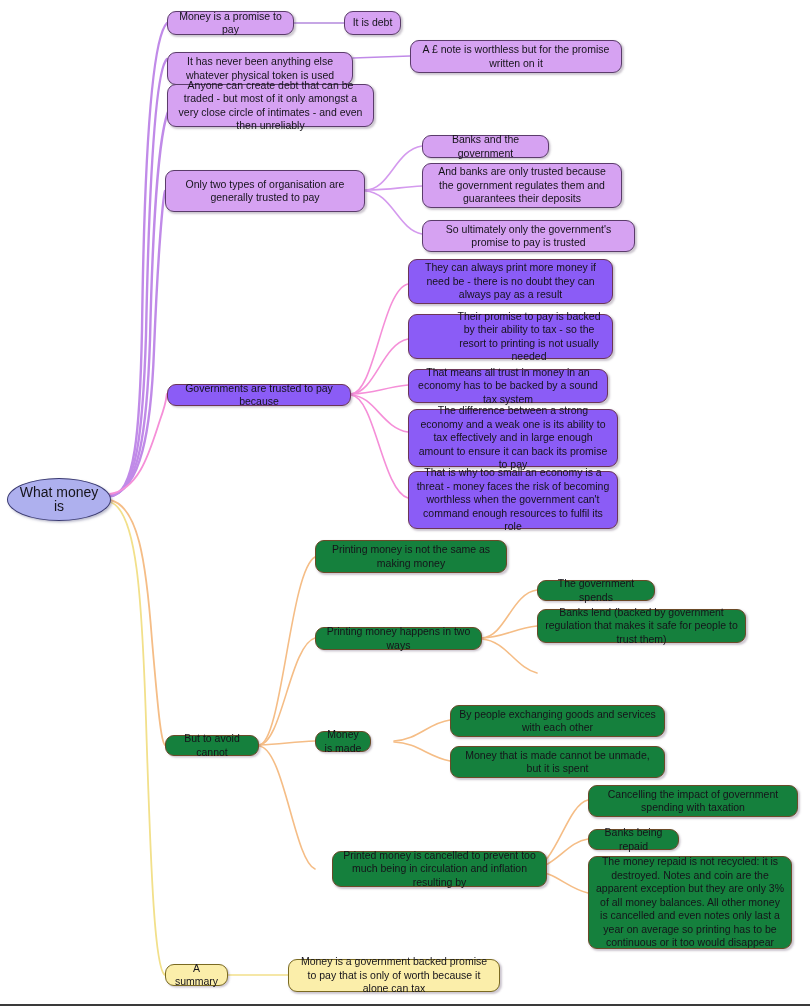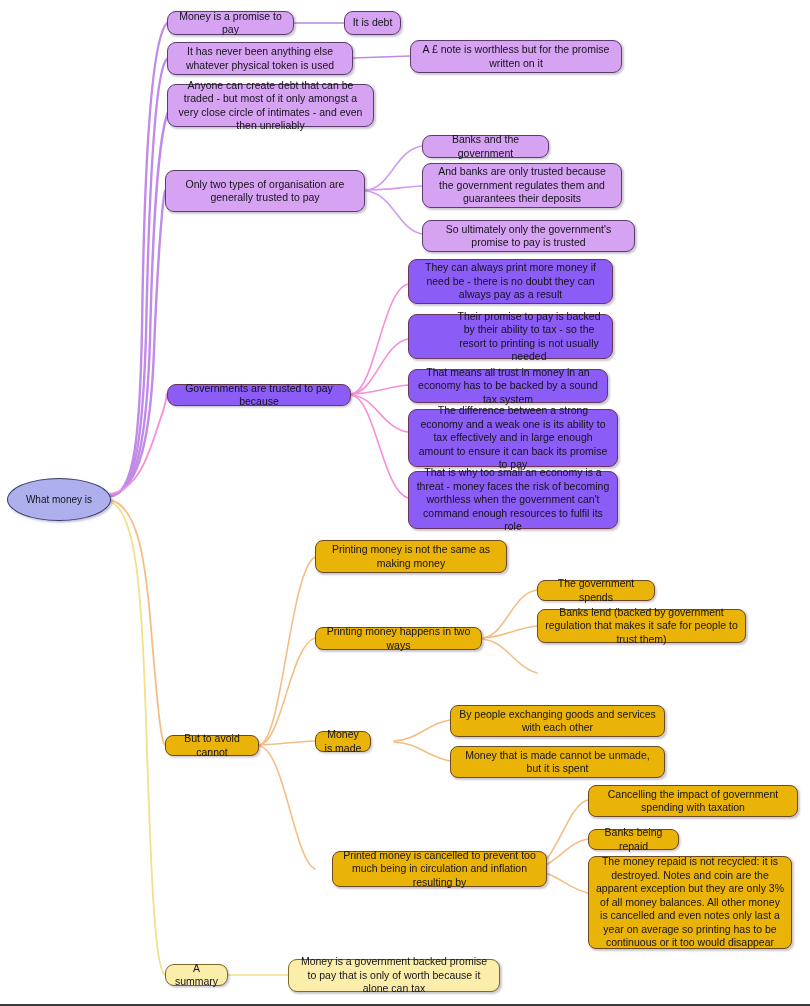--- a/index.html
+++ b/index.html
@@ -40,27 +40,27 @@
     border: 1px solid #4c3a57;
     font-size: 10.5px;
     line-height: 13.5px;
     color: #15131a;
     padding: 3px 7px;
     box-shadow: 1.5px 1.5px 2px rgba(90,70,100,0.30);
   }
   .node.root {
     border-radius: 50%;
     border: 1px solid #3b3b72;
-    font-size: 10px;
+    font-size: 14px;
     box-shadow: 1.5px 1.5px 2.5px rgba(60,60,110,0.35);
   }
   .c-root   { background: #aeb0ee; }
   .c-purple { background: #d6a2f2; border-color: #5b3c6b; }
   .c-pink   { background: #8b5cf6; border-color: #6b3558; }
-  .c-orange { background: #eab308; border-color: #6b4a28; border-radius: 8px; }
+  .c-orange { background: #15803d; border-color: #6b4a28; }
   .c-yellow { background: #fbeeaa; border-color: #7a6a22; }
   .node span { display: block; }
 </style>
 </head>
 <body>
 
 <div id="canvas">
 
   <svg id="edges" viewBox="0 0 810 1006" xmlns="http://www.w3.org/2000/svg">
     <g fill="none" stroke-width="1.6" stroke-linecap="round">
@@ -114,21 +114,21 @@
   </div>
 
   <div class="node c-purple" style="left:167px; top:11px; width:127px; height:24px;">
     <span>Money is a promise to pay</span>
   </div>
 
   <div class="node c-purple" style="left:344px; top:11px; width:57px; height:24px;">
     <span>It is debt</span>
   </div>
 
-  <div class="node c-purple" style="left:167px; top:42px; width:186px; height:33px;">
+  <div class="node c-purple" style="left:167px; top:52px; width:186px; height:33px;">
     <span>It has never been anything else whatever physical token is used</span>
   </div>
 
   <div class="node c-purple" style="left:410px; top:40px; width:212px; height:33px;">
     <span>A £ note is worthless but for the promise written on it</span>
   </div>
 
   <div class="node c-purple" style="left:167px; top:84px; width:207px; height:43px;">
     <span>Anyone can create debt that can be traded - but most of it only amongst a very close circle of intimates - and even then unreliably</span>
   </div>

